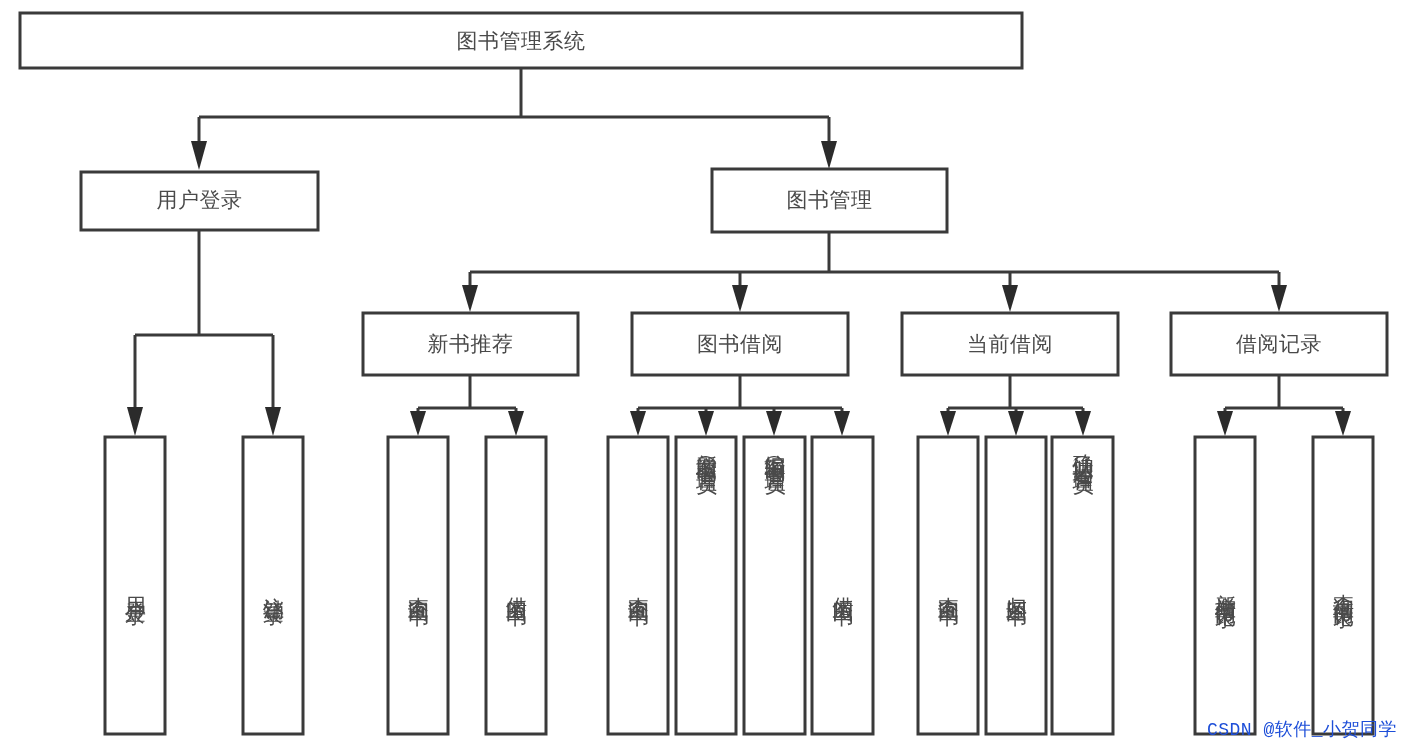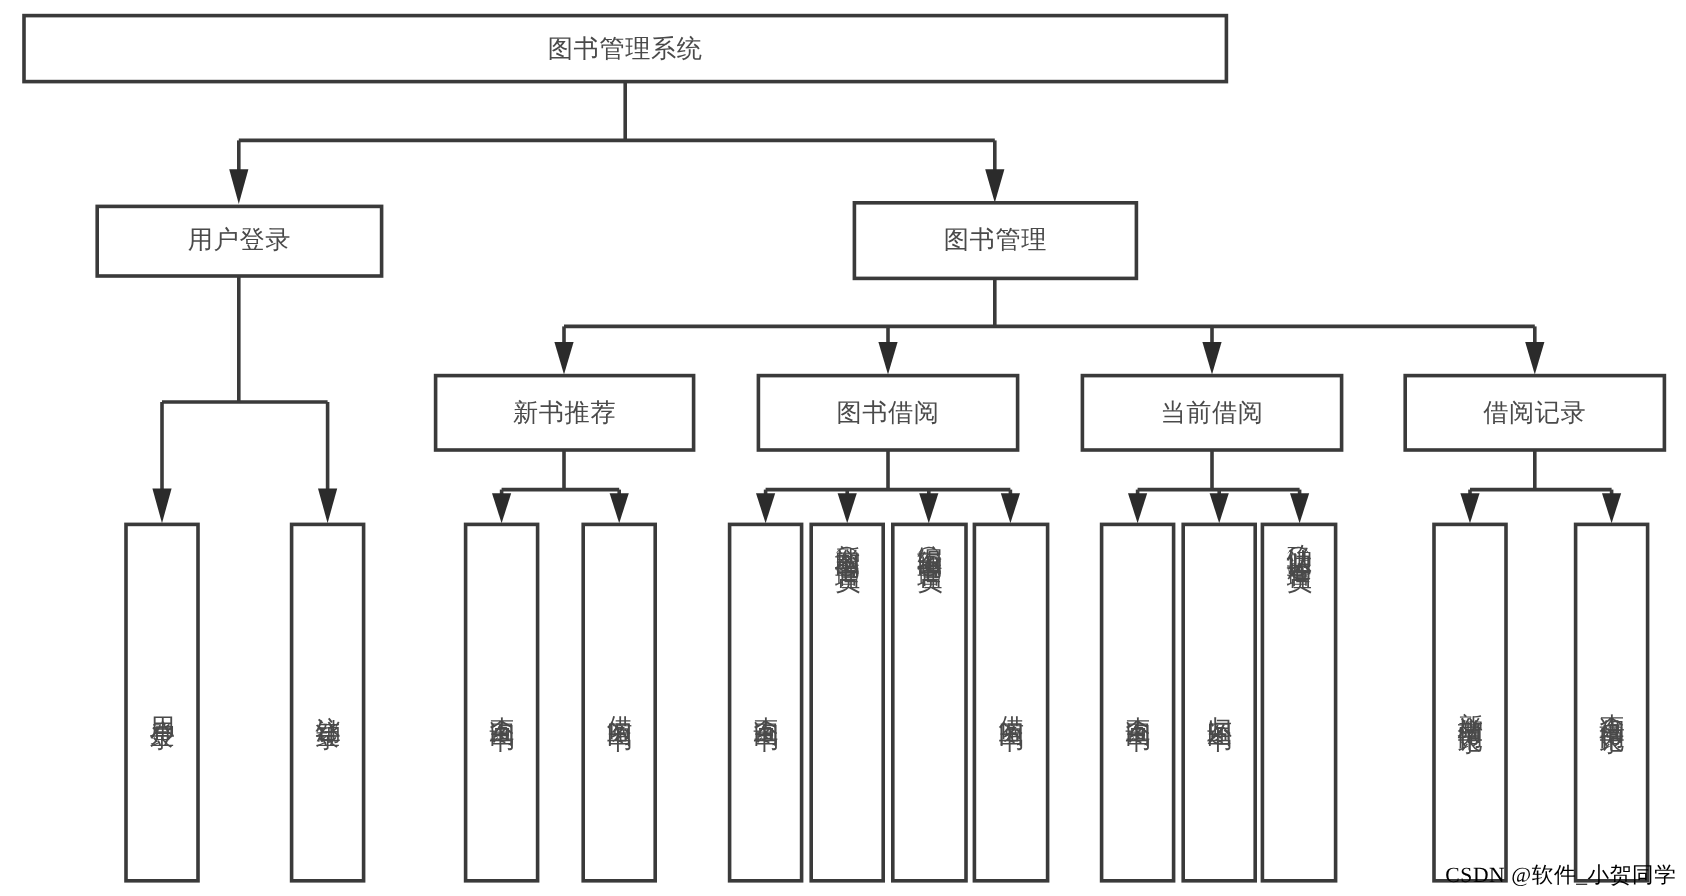--- a/index.html
+++ b/index.html
@@ -62,23 +62,23 @@
     line-height: 1.18;
     color: #4a4a4a;
     letter-spacing: 3px;
     white-space: nowrap;
     pointer-events: none;
   }
   .watermark {
     position: absolute;
     right: 8px;
     bottom: 6px;
-    font-family: Liberation Serif, serif;
+    font-family: Liberation Mono, monospace;
     font-size: 18px;
-    color: #000000;
+    color: #1d4ed8;
     white-space: nowrap;
     letter-spacing: 0.5px;
   }
 </style>
 </head>
 <body>
 
 <div id="diagram-root">
 
   <svg id="flowchart" viewBox="0 0 1405 747">

